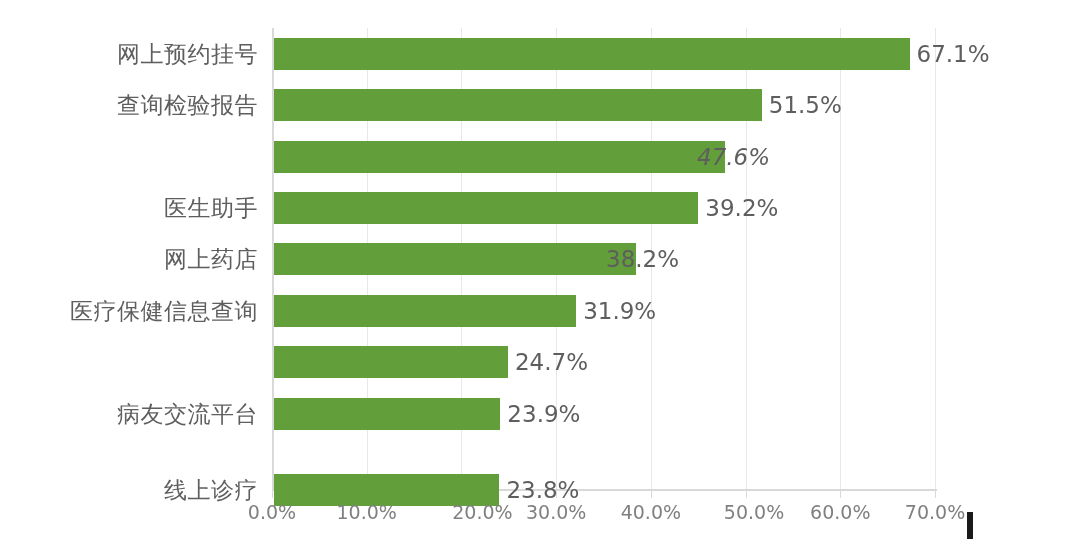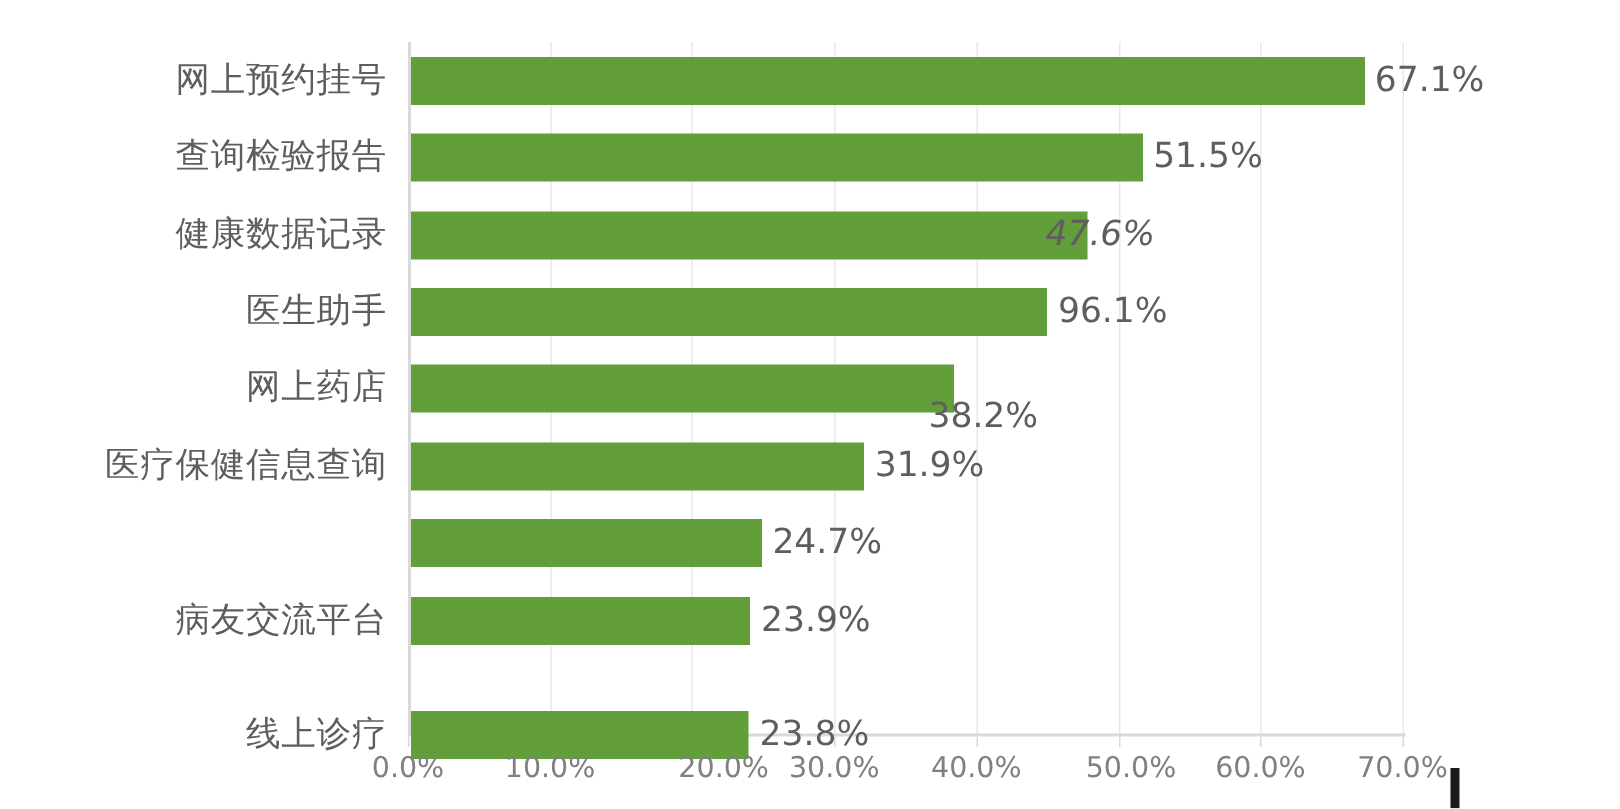--- a/index.html
+++ b/index.html
@@ -139,33 +139,32 @@
         <div class="cat-label">网上预约挂号</div>
         <div class="bar" title="网上预约挂号 67.1%" style="width: 635.533px; background: rgb(98, 158, 57);"></div>
         <div class="bar-value" style="left: 916.533px;">67.1%</div>
       </div>
       <div class="row" style="top: 79.4444px; height: 51.4444px;">
         <div class="cat-label">查询检验报告</div>
         <div class="bar" title="查询检验报告 51.5%" style="width: 487.779px; background: rgb(98, 158, 57);"></div>
         <div class="bar-value" style="left: 768.779px;">51.5%</div>
       </div>
       <div class="row" style="top: 130.889px; height: 51.4444px;">
-        <div class="cat-label">健康数据记录</div>
         <div class="bar" title="健康数据记录 47.6%" style="width: 450.84px; background: rgb(98, 158, 57);"></div>
         <div class="bar-value" style="left: 697px; font-style: italic;">47.6%</div>
       </div>
       <div class="row" style="top: 182.333px; height: 51.4444px;">
         <div class="cat-label">医生助手</div>
         <div class="bar" title="医生助手 44.8%" style="width: 424.32px; background: rgb(98, 158, 57);"></div>
-        <div class="bar-value" style="left: 705.32px;">96.1%</div>
+        <div class="bar-value" style="left: 705.32px;">39.2%</div>
       </div>
       <div class="row" style="top: 233.778px; height: 51.4444px;">
         <div class="cat-label">网上药店</div>
         <div class="bar" title="网上药店 38.2%" style="width: 361.809px; background: rgb(98, 158, 57);"></div>
-        <div class="bar-value" style="left: 619px; margin-top: 19px;">38.2%</div>
+        <div class="bar-value" style="left: 606px;">38.2%</div>
       </div>
       <div class="row" style="top: 285.222px; height: 51.4444px;">
         <div class="cat-label">医疗保健信息查询</div>
         <div class="bar" title="医疗保健信息查询 31.9%" style="width: 302.139px; background: rgb(98, 158, 57);"></div>
         <div class="bar-value" style="left: 583.139px;">31.9%</div>
       </div>
       <div class="row" style="top: 336.667px; height: 51.4444px;">
         <div class="bar" title="网上咨询问诊 24.7%" style="width: 233.944px; background: rgb(98, 158, 57);"></div>
         <div class="bar-value" style="left: 514.944px;">24.7%</div>
       </div>

